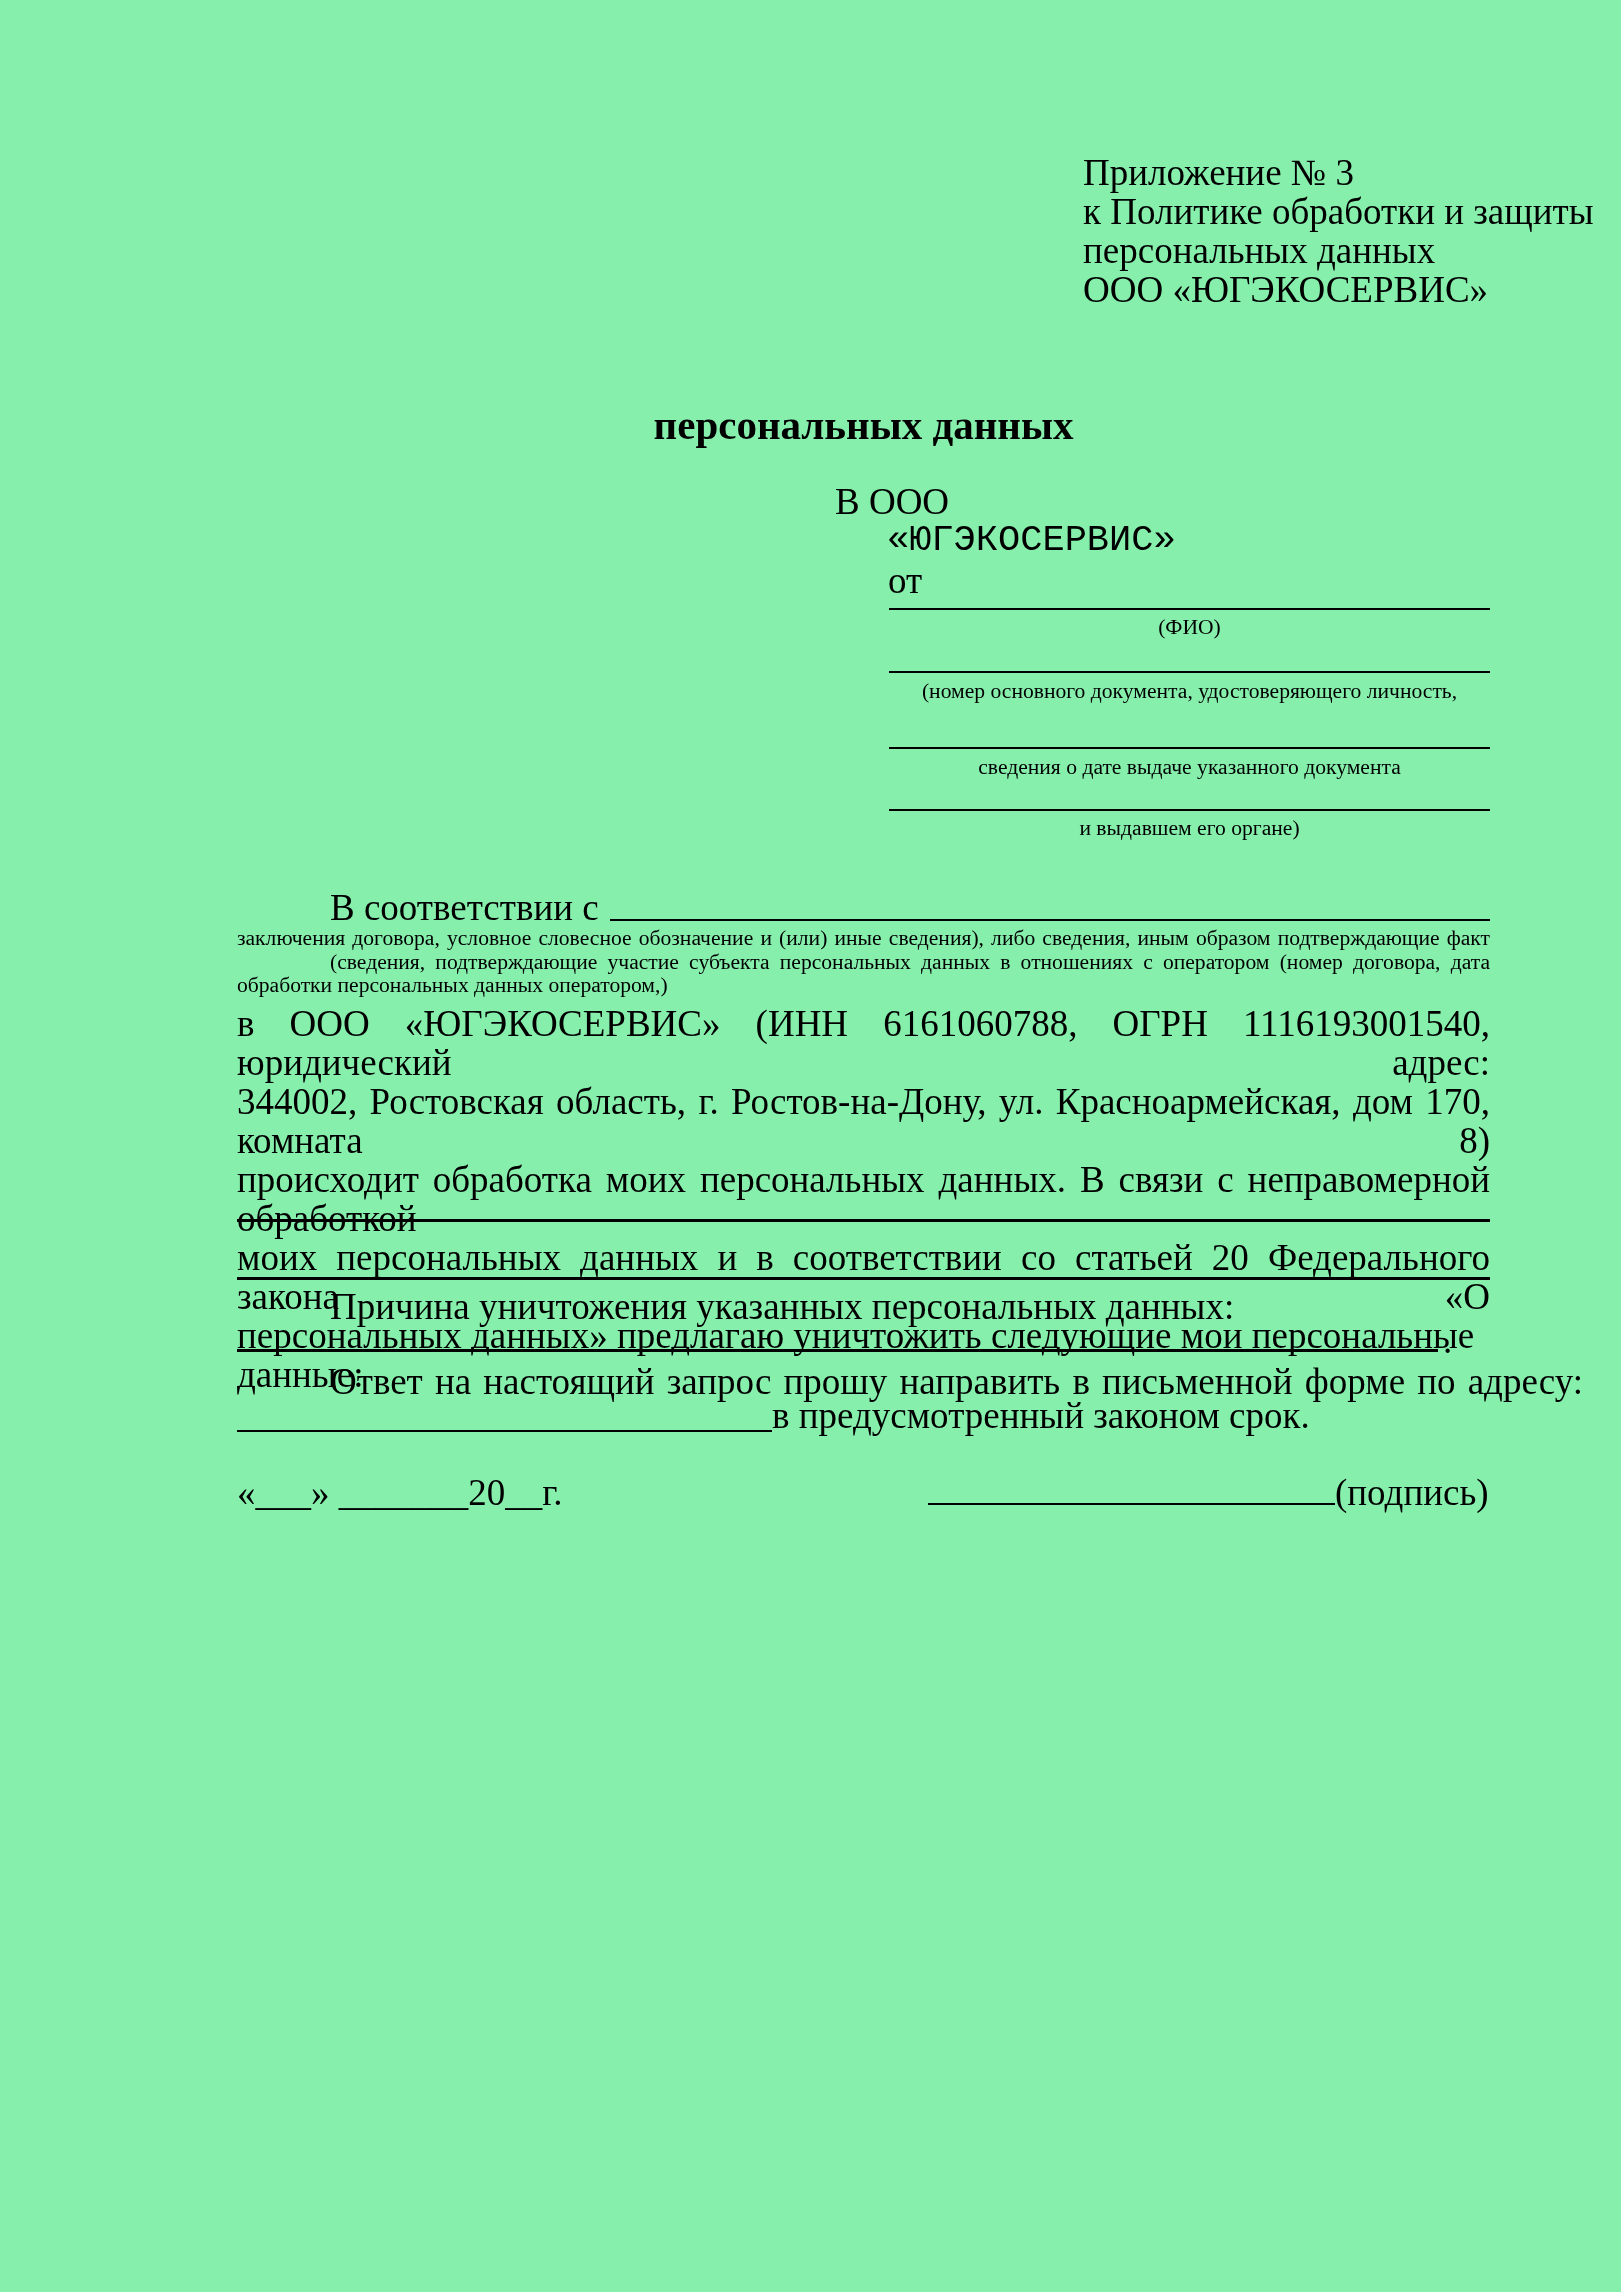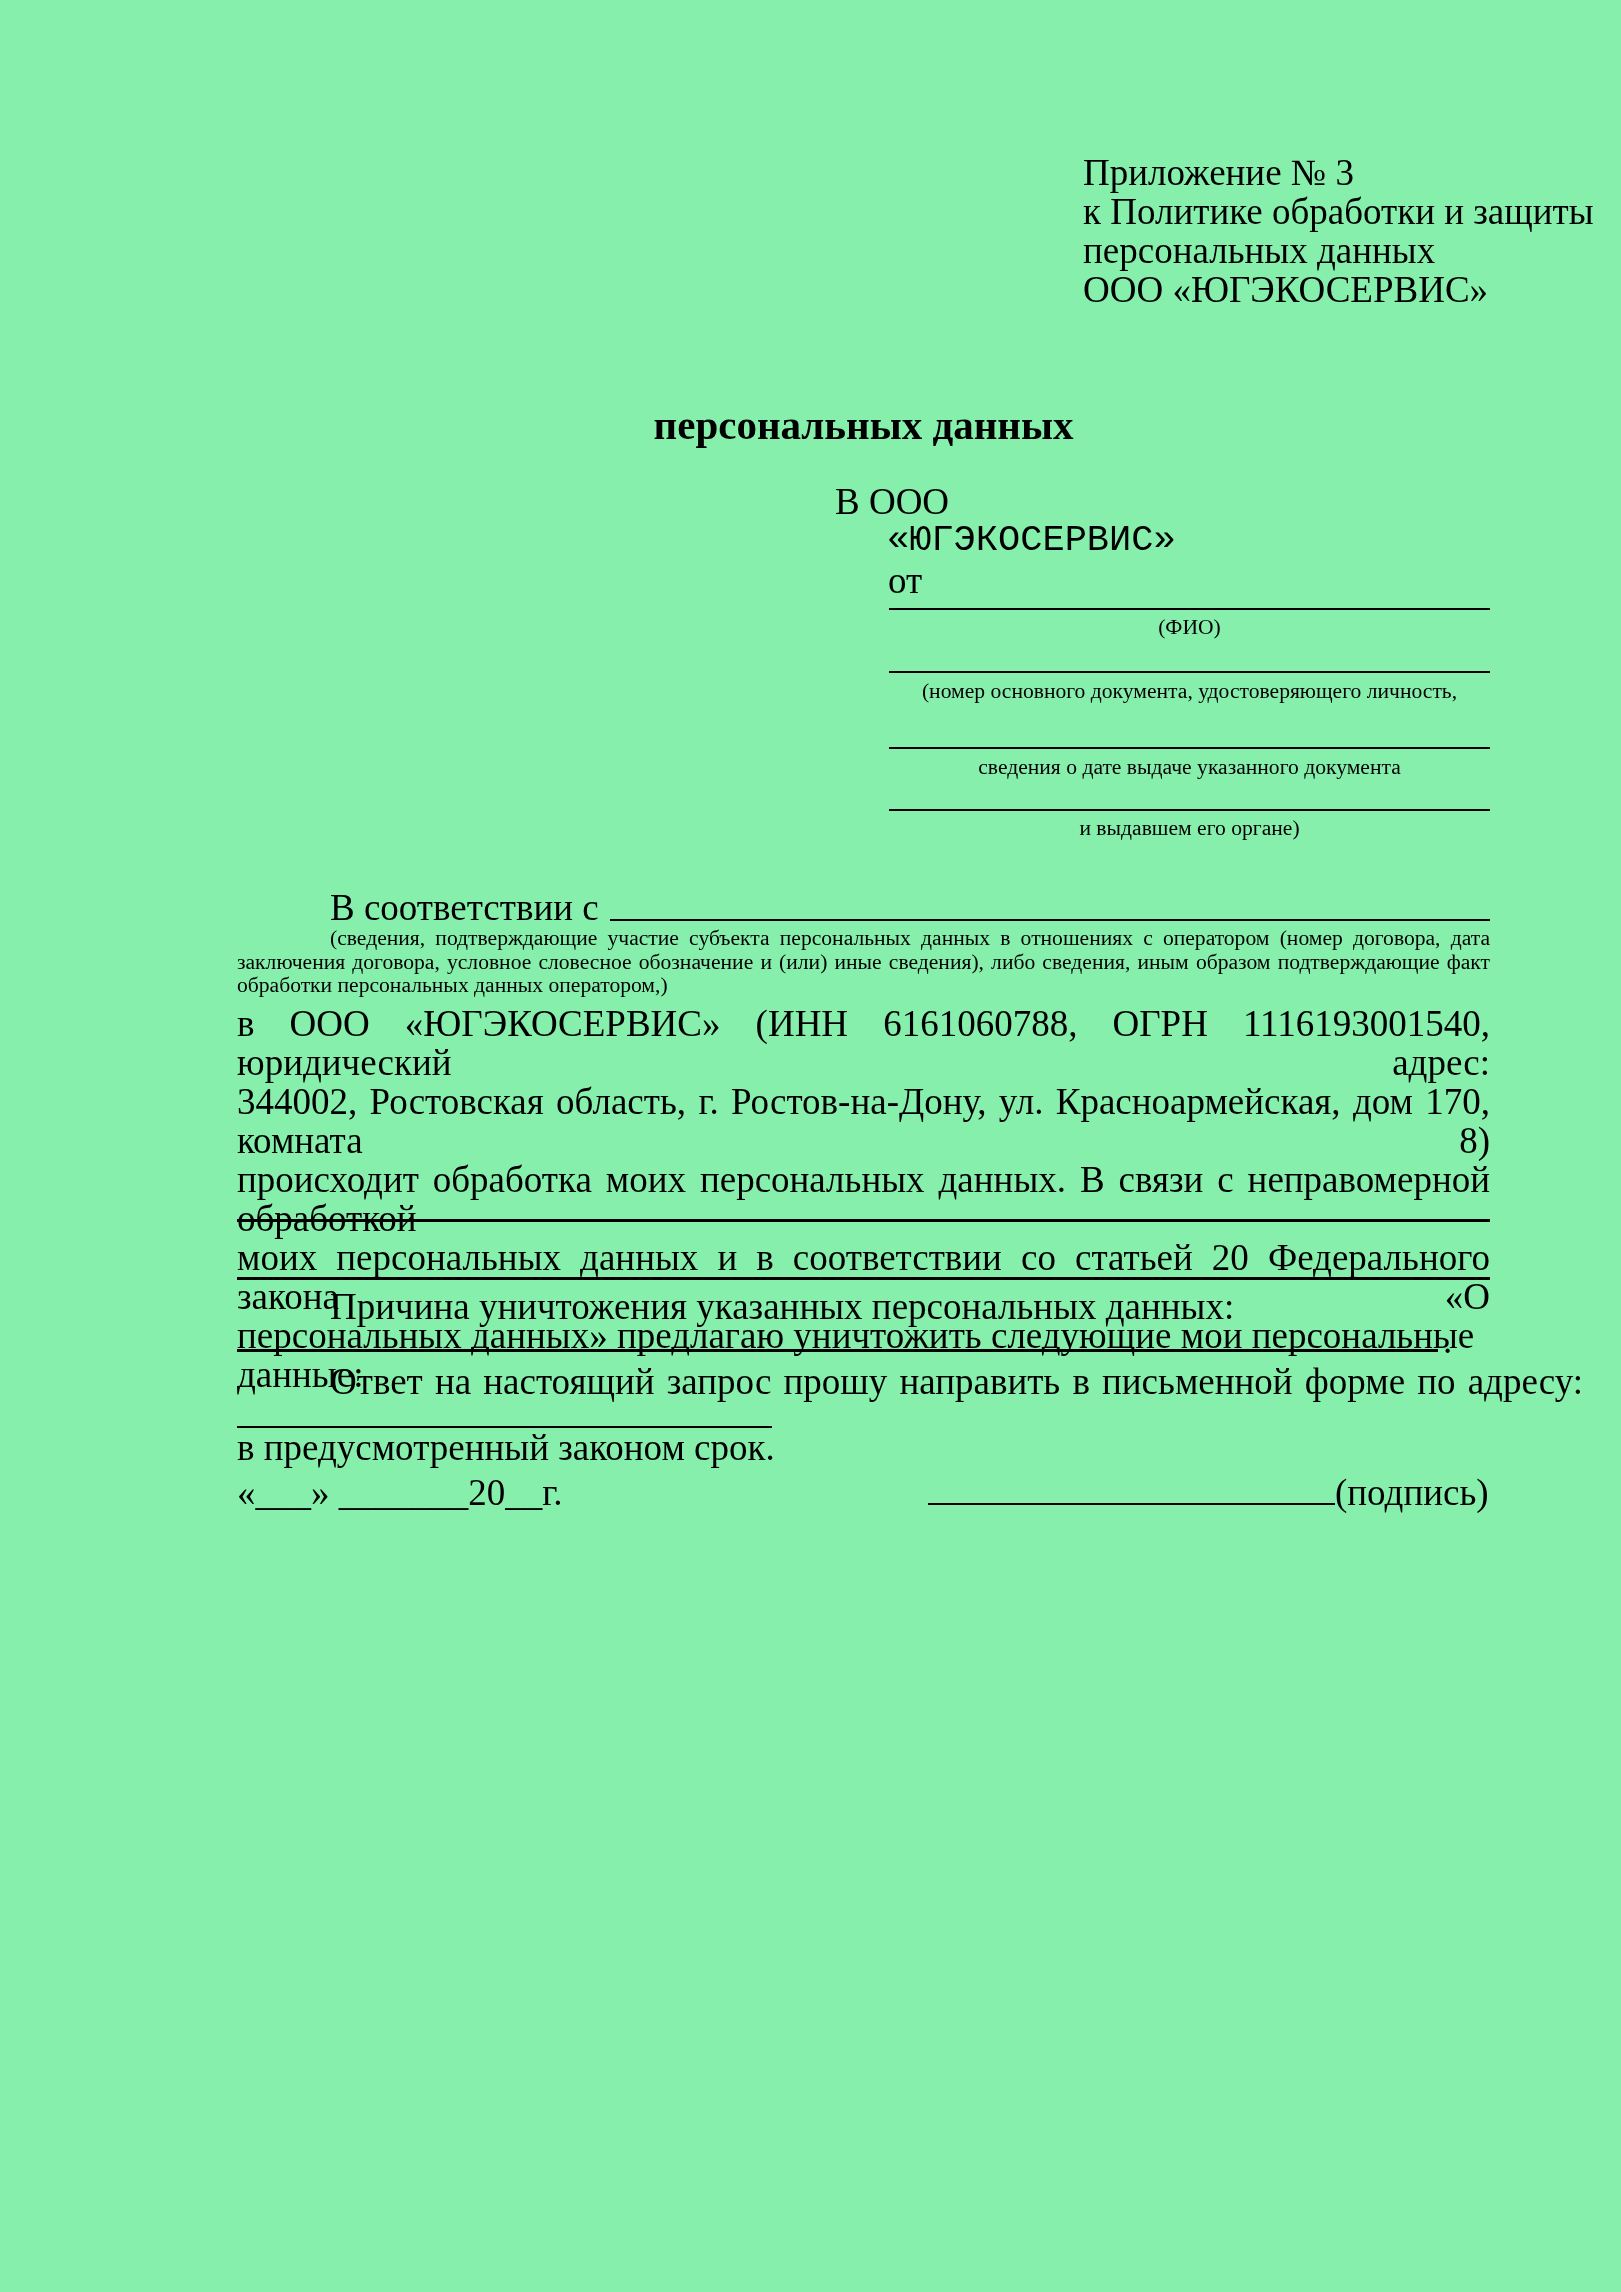--- a/index.html
+++ b/index.html
@@ -77,22 +77,22 @@
 
   <div class="abs rule" style="left:889px; top:809px; width:601px;"></div>
   <div class="abs t-small caption-center" style="left:889px; top:817px; width:601px;">и выдавшем его органе)</div>
 
   <div class="abs t-body fill-row" style="left:237px; top:888px; width:1253px;">
     <span class="label indent1">В соответствии с</span>
     <span class="fill" style="margin-left:11.8px;"></span>
   </div>
 
   <div class="abs t-small" style="left:237px; top:927px; width:1253px;">
+    <div class="stretch">заключения договора, условное словесное обозначение и (или) иные сведения), либо сведения, иным образом подтверждающие факт</div>
     <div class="stretch indent1">(сведения, подтверждающие участие субъекта персональных данных в отношениях с оператором (номер договора, дата</div>
-    <div class="stretch">заключения договора, условное словесное обозначение и (или) иные сведения), либо сведения, иным образом подтверждающие факт</div>
     <div>обработки персональных данных оператором,)</div>
   </div>
 
   <div class="abs t-body" style="left:237px; top:1004px; width:1253px;">
     <div class="stretch">в ООО «ЮГЭКОСЕРВИС» (ИНН 6161060788, ОГРН 1116193001540, юридический адрес:</div>
     <div class="stretch">344002, Ростовская область, г. Ростов-на-Дону, ул. Красноармейская, дом 170, комната 8)</div>
     <div class="stretch">происходит обработка моих персональных данных. В связи с неправомерной обработкой</div>
     <div class="stretch">моих персональных данных и в соответствии со статьей 20 Федерального закона «О</div>
     <div>персональных данных» предлагаю уничтожить следующие мои персональные данные:</div>
   </div>
@@ -103,21 +103,21 @@
   <div class="abs t-body fill-row" style="left:237px; top:1287px; width:1253px;flex-direction:column;">
     <span class="label indent1">Причина уничтожения указанных персональных данных:</span>
     <span class="fill" style="margin-left:11.8px;"></span>
   </div>
 
   <div class="abs rule-thick" style="left:237px; top:1349px; width:1201px;"></div>
   <div class="abs t-body" style="left:1443px; top:1321px;">.</div>
 
   <div class="abs t-body stretch indent1" style="left:237px; top:1362px; width:1253px;">Ответ на настоящий запрос прошу направить в письменной форме по адресу:</div>
 
-  <div class="abs t-body" style="left:237px; top:1396px; width:1253px; display:flex; align-items:flex-start;flex-direction:column;">
+  <div class="abs t-body" style="left:237px; top:1396px; width:1253px; display:flex; align-items:center;">
     <span class="blank-seg" style="width:535px;"></span>
     <span style="white-space:nowrap;">в предусмотренный законом срок.</span>
   </div>
 
   <div class="abs t-body" style="left:237px; top:1473px;">«___» _______20__г.</div>
   <div class="abs t-body" style="left:928px; top:1473px; display:flex; align-items:flex-start;">
     <span class="blank-seg" style="width:407px;"></span>
     <span style="white-space:nowrap;">(подпись)</span>
   </div>
 

